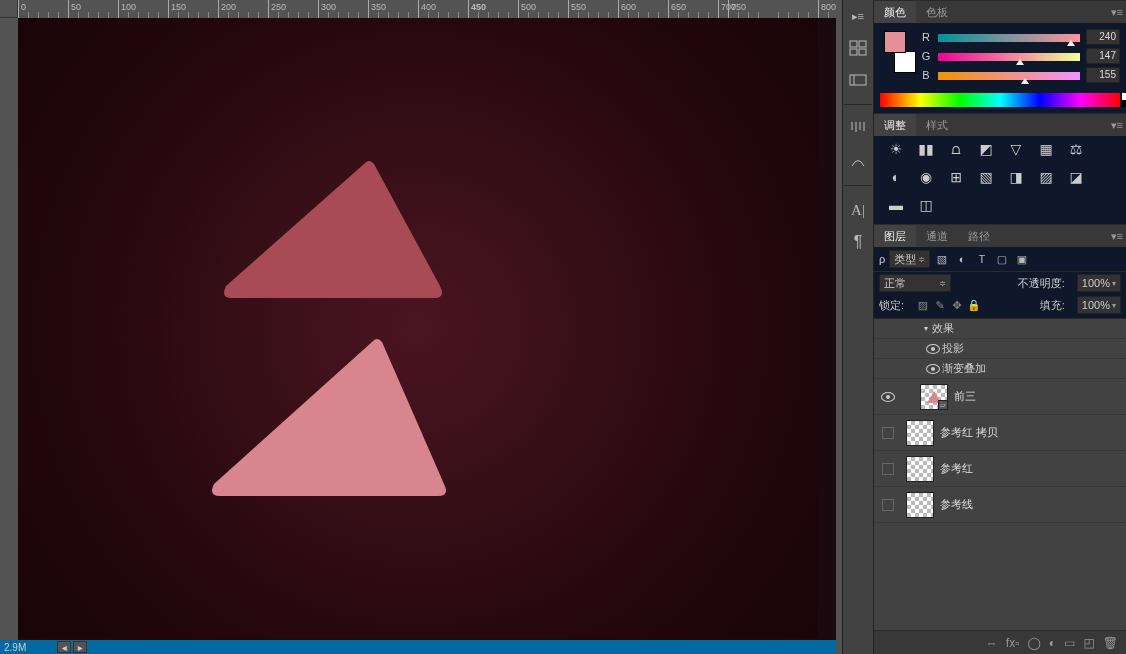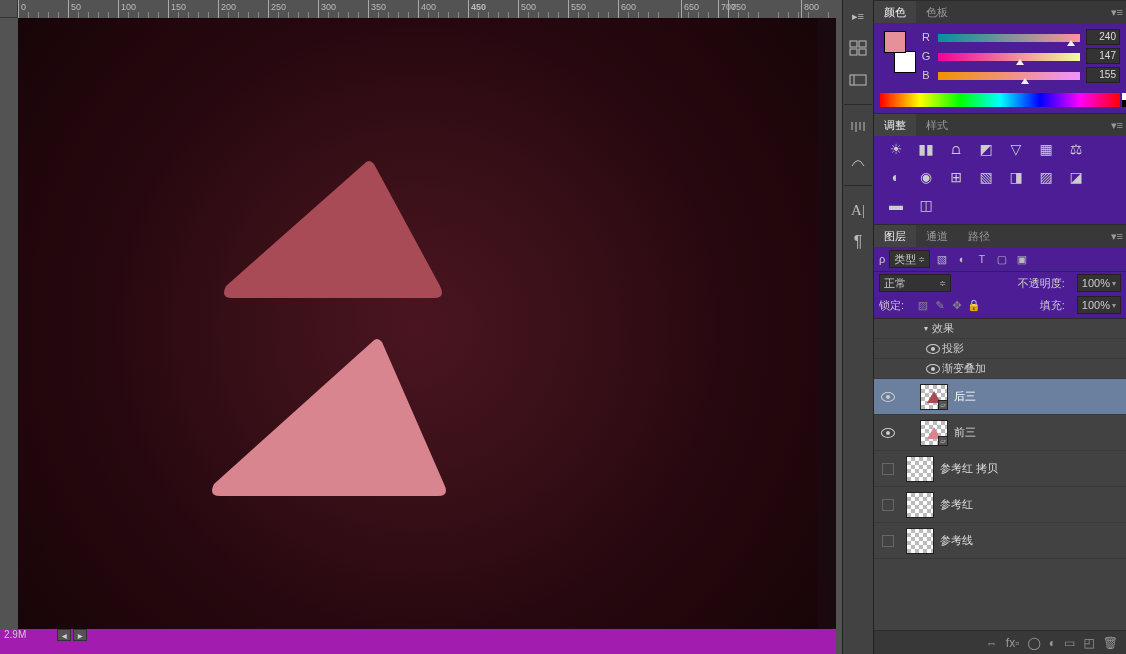--- a/index.html
+++ b/index.html
@@ -7,27 +7,27 @@
 .workspace{position:absolute;left:0;top:0;width:836px;height:654px;background:#252525}
 .ruler-h{position:absolute;left:18px;top:0;right:0;height:18px;background:#535353;overflow:hidden}
 .ruler-v{position:absolute;left:0;top:18px;width:18px;bottom:14px;background:#535353}
 .ruler-corner{position:absolute;left:0;top:0;width:18px;height:18px;background:#535353;border-right:1px solid #333;border-bottom:1px solid #333}
 .ruler-tick{position:absolute;top:0;height:18px;border-left:1px solid #aaa}
 .ruler-tick span{position:absolute;top:2px;left:2px;font-size:9px;color:#bbb}
 .ruler-sub{position:absolute;top:12px;height:6px;border-left:1px solid #888}
 .canvas-area{position:absolute;left:18px;top:18px;right:0;bottom:14px;overflow:hidden;background:#1a0a0f}
 .canvas{position:absolute;left:0;top:0;width:800px;height:620px;background:radial-gradient(circle at 50% 50%,#4a1520 0%,#3a1018 30%,#280810 60%,#180508 100%)}
 .tri{position:absolute}
-.statusbar{position:absolute;left:0;bottom:0;right:0;height:25px;background:#a21caf;display:flex;align-items:flex-start;padding:0 4px}
+.statusbar{position:absolute;left:0;bottom:0;right:0;height:14px;background:#0369a1;display:flex;align-items:center;padding:0 4px}
 .statusbar span{font-size:10px;color:#ccc}
 .sb-btn{width:14px;height:12px;background:#535353;border:1px solid #333;margin:0 1px;display:inline-flex;align-items:center;justify-content:center}
 .vdock{position:absolute;left:842px;top:0;width:32px;height:654px;background:#424242;border-left:1px solid #222;border-right:1px solid #222;display:flex;flex-direction:column;align-items:center;padding-top:6px;gap:12px}
 .vdock .icon{width:24px;height:20px;display:flex;align-items:center;justify-content:center;color:#bbb;cursor:pointer}
 .vdock .sep{width:28px;height:1px;background:#2a2a2a;margin:2px 0}
-.rpanel{position:absolute;left:874px;top:0;width:252px;height:654px;background:#4c1d95;display:flex;flex-direction:column}
+.rpanel{position:absolute;left:874px;top:0;width:252px;height:654px;background:#0f172a;display:flex;flex-direction:column}
 .panel{border-top:1px solid #2a2a2a}
 .panel-tabs{height:22px;background:#383838;display:flex;align-items:stretch;position:relative}
 .panel-tab{padding:0 10px;display:flex;align-items:center;font-size:11px;color:#999;cursor:pointer}
 .panel-tab.active{background:#424242;color:#eee}
 .panel-menu{margin-left:auto;width:18px;display:flex;align-items:center;justify-content:center;color:#999;cursor:pointer}
 .panel-body{padding:4px 6px}
 .swatch-box{width:32px;height:42px;position:relative;margin:4px 2px 4px 4px}
 .swatch-fg{position:absolute;left:0;top:0;width:22px;height:22px;background:#e8909a;border:1px solid #000}
 .swatch-bg{position:absolute;right:0;bottom:0;width:22px;height:22px;background:#fff;border:1px solid #000}
 .slider-row{display:flex;align-items:center;gap:6px;height:18px;margin:1px 0}
@@ -160,42 +160,42 @@
       <div class="ruler-sub" style="left: 570px;"></div>
       <div class="ruler-sub" style="left: 580px;"></div>
       <div class="ruler-sub" style="left: 590px;"></div>
       <div class="ruler-tick" style="left: 600px;">
         <span>600</span>
       </div>
       <div class="ruler-sub" style="left: 610px;"></div>
       <div class="ruler-sub" style="left: 620px;"></div>
       <div class="ruler-sub" style="left: 630px;"></div>
       <div class="ruler-sub" style="left: 640px;"></div>
-      <div class="ruler-tick" style="left: 650px; margin-left: 13px;">
+      <div class="ruler-tick" style="left: 650px;">
         <span>650</span>
       </div>
       <div class="ruler-sub" style="left: 660px;"></div>
       <div class="ruler-sub" style="left: 670px;"></div>
       <div class="ruler-sub" style="left: 680px;"></div>
       <div class="ruler-sub" style="left: 690px;"></div>
       <div class="ruler-tick" style="left: 700px;">
         <span>700</span>
       </div>
       <div class="ruler-sub" style="left: 710px;"></div>
       <div class="ruler-sub" style="left: 720px;"></div>
       <div class="ruler-sub" style="left: 730px;"></div>
       <div class="ruler-sub" style="left: 740px;"></div>
       <div class="ruler-tick" style="left: 710px; text-align: center;">
         <span>750</span>
       </div>
       <div class="ruler-sub" style="left: 760px;"></div>
       <div class="ruler-sub" style="left: 770px;"></div>
       <div class="ruler-sub" style="left: 780px;"></div>
       <div class="ruler-sub" style="left: 790px;"></div>
-      <div class="ruler-tick" style="left: 783px;">
+      <div class="ruler-tick" style="left: 800px;">
         <span>800</span>
       </div>
       <div class="ruler-sub" style="left: 810px;"></div>
     </div>
   <div class="ruler-v"></div>
   <div class="canvas-area">
     <div class="canvas">
       <svg class="tri" style="left:196px;top:140px" width="230" height="145">
         <path d="M 150 6 Q 155 0 160 6 L 226 128 Q 232 140 220 140 L 18 140 Q 6 140 12 128 Z" fill="#a94b56"></path>
       </svg>
@@ -373,33 +373,20 @@
               <div class="eye on"></div>
             </div>
           <span>投影</span>
         </div>
         <div class="layer-row fx-row">
           <div style="width:18px;display:flex;justify-content:center">
               <div class="eye on"></div>
             </div>
           <span>渐变叠加</span>
         </div>
-      <div class="layer-row selected">
-            <div class="vis-col">
-              <div class="eye on"></div>
-            </div>
-            <div style="width: 18px;"></div>
-            <div class="layer-thumb">
-              <svg viewBox="0 0 20 18">
-                <path d="M10 3 L17 15 L3 15 Z" fill="#a94b56"></path>
-              </svg>
-              <div class="corner">▱</div>
-            </div>
-            <span class="layer-name">后三</span>
-          </div>
           <div class="layer-row">
             <div class="vis-col">
               <div class="eye on"></div>
             </div>
             <div style="width: 18px;"></div>
             <div class="layer-thumb">
               <svg viewBox="0 0 20 18">
                 <path d="M10 3 L17 15 L3 15 Z" fill="#d8858f"></path>
               </svg>
               <div class="corner">▱</div>

